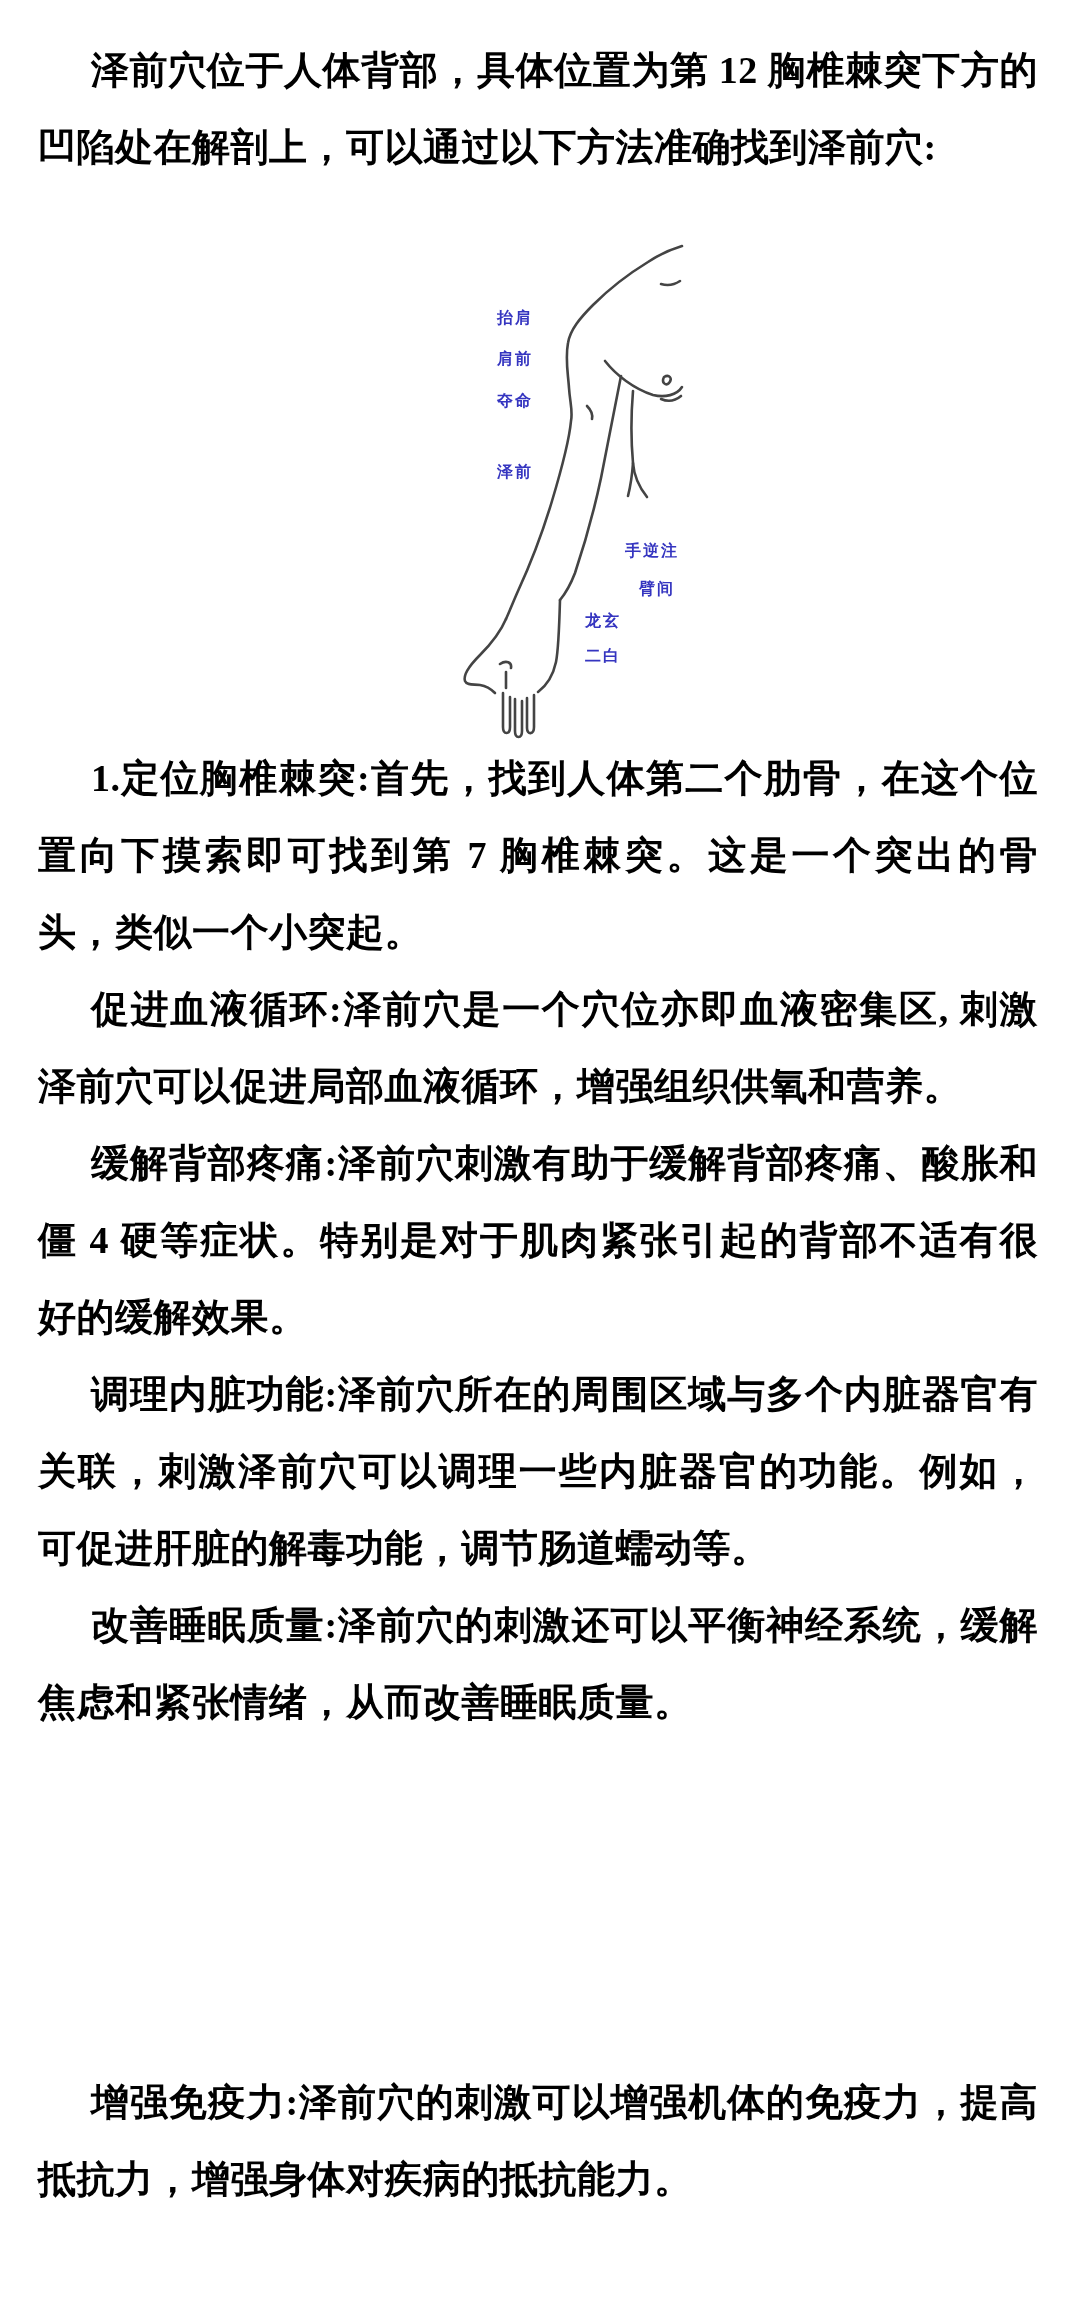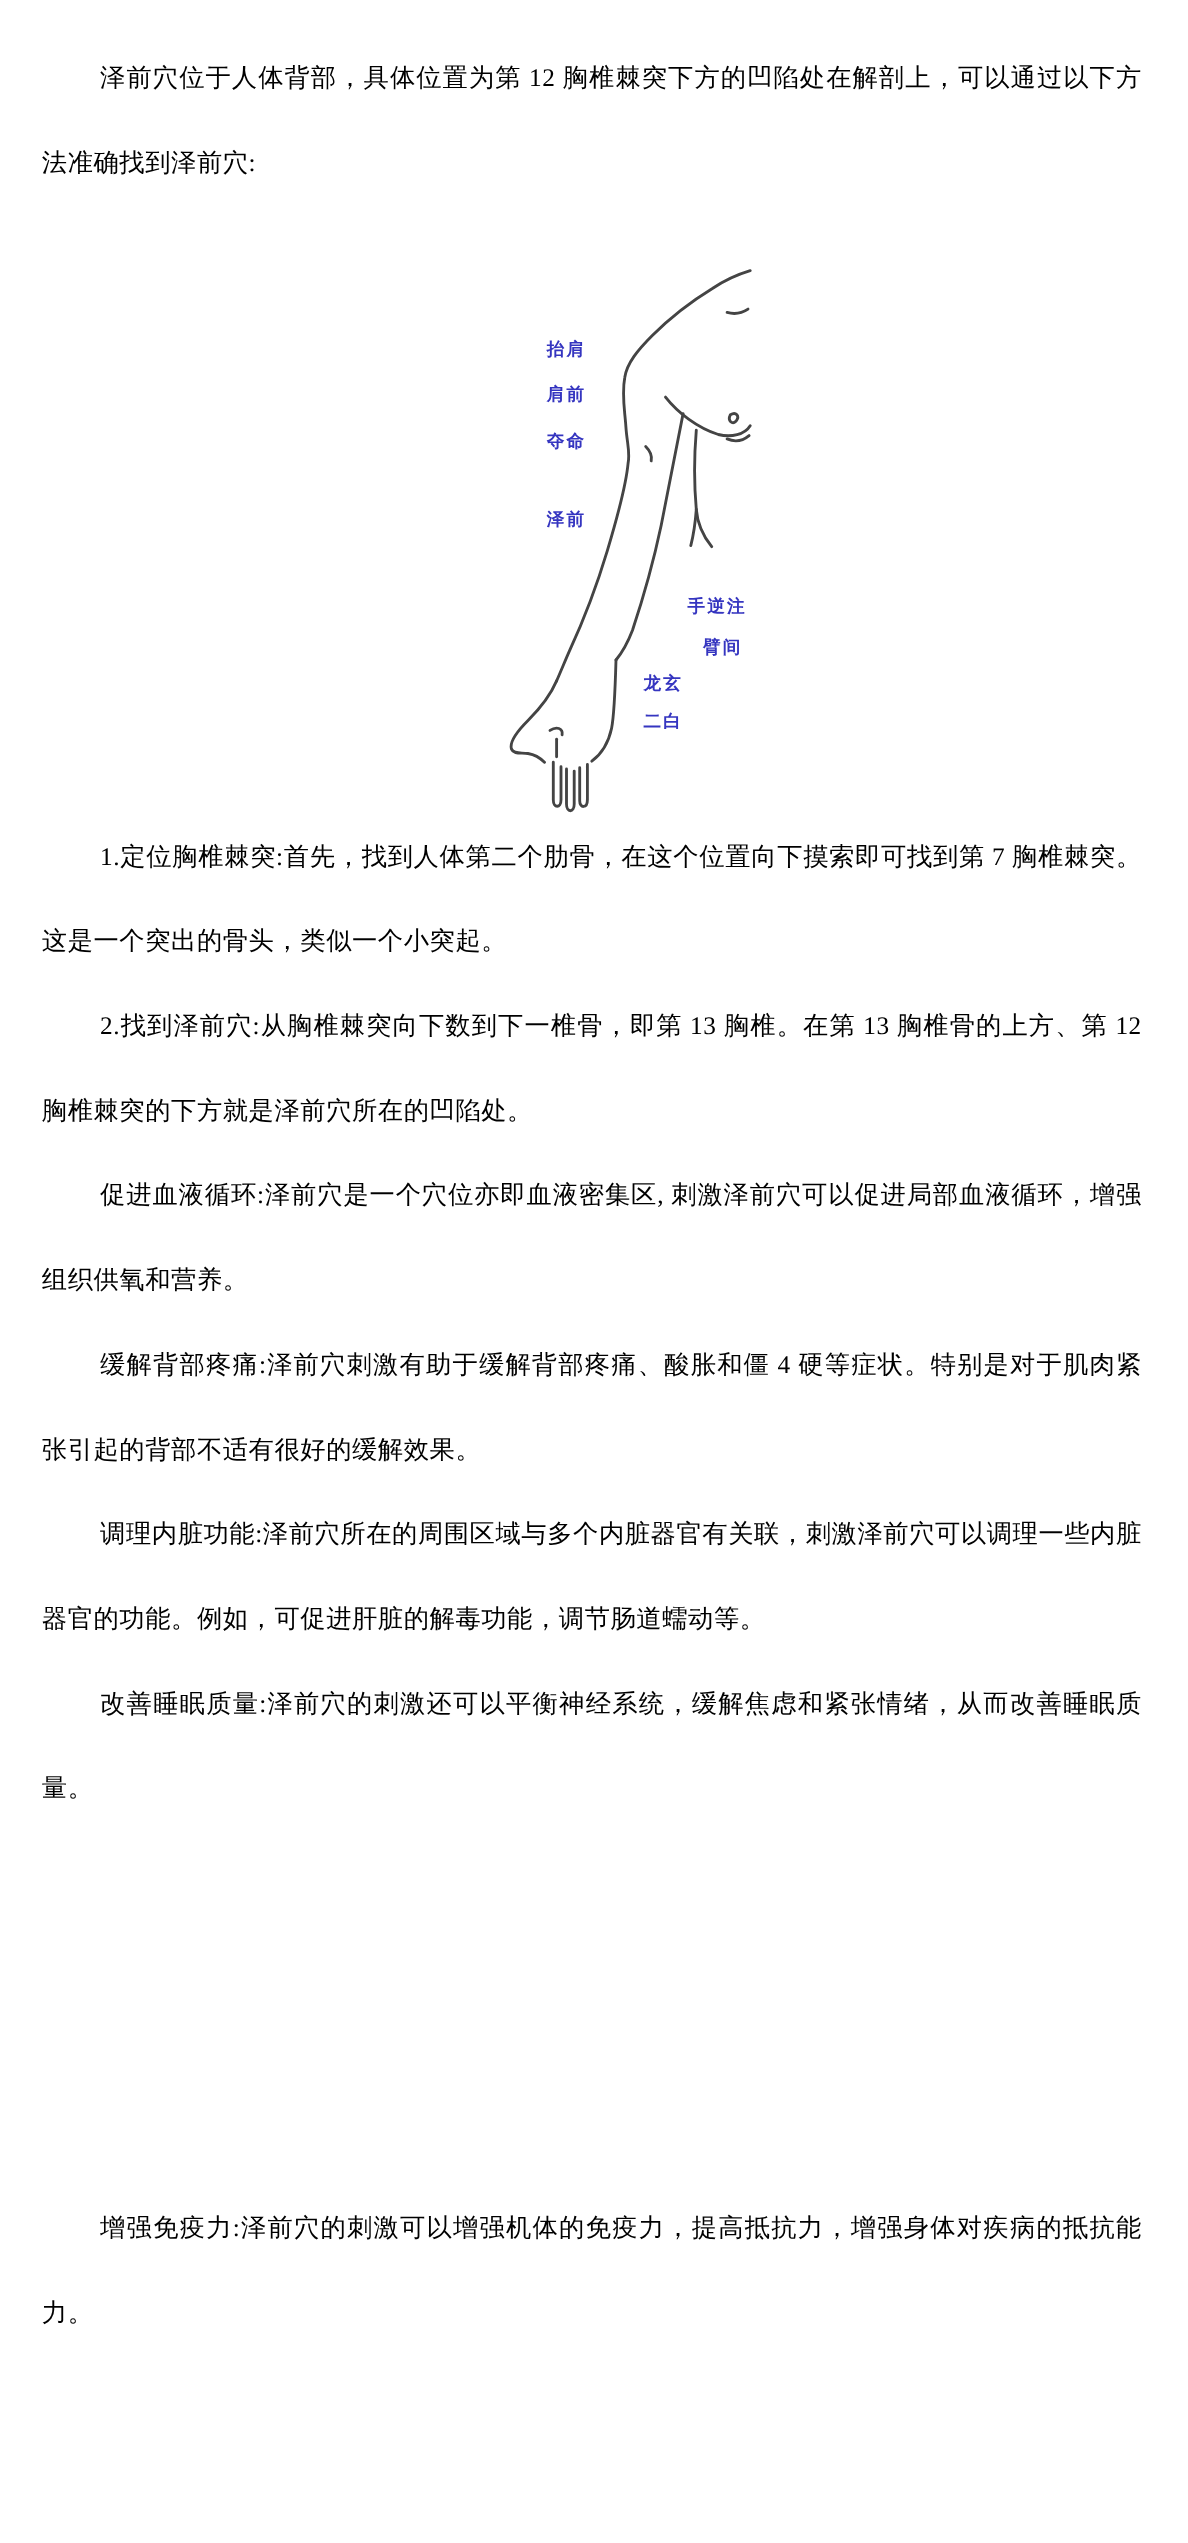--- a/index.html
+++ b/index.html
@@ -15,22 +15,22 @@
     overflow: hidden;
   }
   .doc {
     position: absolute;
     left: 38px;
     top: 32px;
     width: 1000px;
     color: #000000;
   }
   .para {
-    font-size: 23px;
-    font-weight: normal;
+    font-size: 38px;
+    font-weight: bold;
     line-height: 77px;
     text-align: justify;
     text-indent: 53px;
     margin: 0;
     letter-spacing: 0.5px;
     color: #000000;
   }
   .figure-wrap {
     position: relative;
     width: 100%;
@@ -105,21 +105,20 @@
     <span class="acu-label lbl-jianqian">肩前</span>
     <span class="acu-label lbl-duoming">夺命</span>
     <span class="acu-label lbl-zeqian">泽前</span>
     <span class="acu-label lbl-shounizhu">手逆注</span>
     <span class="acu-label lbl-bijian">臂间</span>
     <span class="acu-label lbl-longxuan">龙玄</span>
     <span class="acu-label lbl-erbai">二白</span>
   </div>
 
   <p class="para">1.定位胸椎棘突:首先，找到人体第二个肋骨，在这个位置向下摸索即可找到第 7 胸椎棘突。这是一个突出的骨头，类似一个小突起。</p>
-  <p class="para">2.找到泽前穴:从胸椎棘突向下数到下一椎骨，即第 13 胸椎。在第 13 胸椎骨的上方、第 12 胸椎棘突的下方就是泽前穴所在的凹陷处。</p>
   <p class="para">促进血液循环:泽前穴是一个穴位亦即血液密集区, 刺激泽前穴可以促进局部血液循环，增强组织供氧和营养。</p>
   <p class="para">缓解背部疼痛:泽前穴刺激有助于缓解背部疼痛、酸胀和僵 4 硬等症状。特别是对于肌肉紧张引起的背部不适有很好的缓解效果。</p>
   <p class="para">调理内脏功能:泽前穴所在的周围区域与多个内脏器官有关联，刺激泽前穴可以调理一些内脏器官的功能。例如，可促进肝脏的解毒功能，调节肠道蠕动等。</p>
   <p class="para">改善睡眠质量:泽前穴的刺激还可以平衡神经系统，缓解焦虑和紧张情绪，从而改善睡眠质量。</p>
 
   <div class="spacer-blank"></div>
 
   <p class="para">增强免疫力:泽前穴的刺激可以增强机体的免疫力，提高抵抗力，增强身体对疾病的抵抗能力。</p>
 
 </div>

